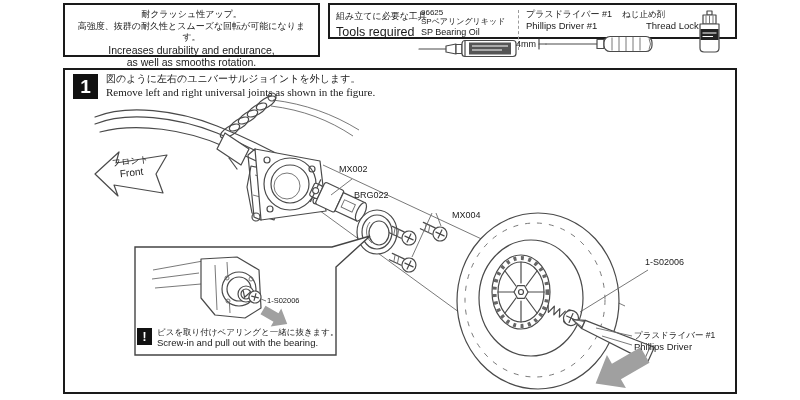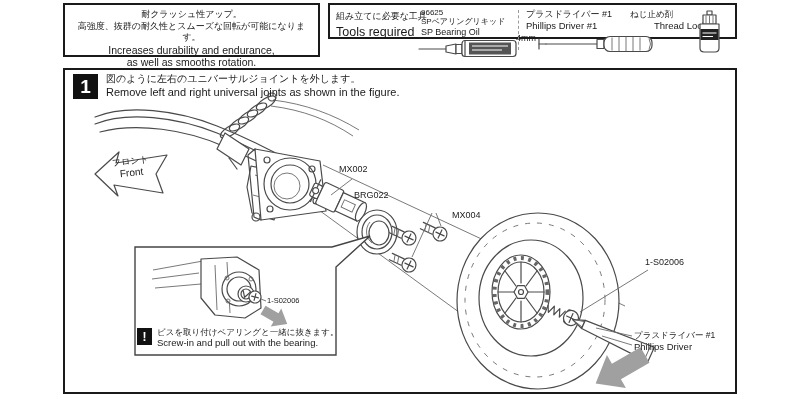--- a/index.html
+++ b/index.html
@@ -17,30 +17,30 @@
   .tools-box{left:328px;top:3px;width:409px;height:36px;}
   .tools-title{position:absolute;left:6px;top:5px;}
   .tools-title .jp{font-size:9px;}
   .tools-title .en{font-size:12.5px;margin-top:2px;}
   .tool-oil-text{position:absolute;left:91px;top:3px;font-size:8px;line-height:1.18;}
   .tool-oil-text .en{font-size:9px;}
   .tool-oil-svg{position:absolute;left:88px;top:33px;}
   .tools-sep{position:absolute;left:188px;top:5px;height:40px;border-left:1px dashed #9a9a9a;}
   .tool-driver-text{position:absolute;left:196px;top:4px;font-size:9px;line-height:1.25;}
   .tool-driver-text .en{font-size:9.5px;}
-  .tool-driver-row{position:absolute;left:186px;top:28px;display:flex;align-items:flex-start;}
+  .tool-driver-row{position:absolute;left:186px;top:28px;display:flex;align-items:center;}
   .tool-driver-row .mm{font-size:9px;margin-right:1px;}
-  .tool-tl-text{position:absolute;left:300px;top:4px;font-size:8.5px;line-height:1.3;}
+  .tool-tl-text{position:absolute;left:292px;top:4px;font-size:8.5px;line-height:1.3;}
   .tool-tl-text .en{font-size:9.5px;margin-left:24px;}
   .tool-tl-svg{position:absolute;left:366px;top:5px;}
   
   .step-box{left:63px;top:68px;width:674px;height:326px;}
   .step-number{position:absolute;left:8px;top:4px;width:25px;height:25px;background:#111;
     color:#fff;font-size:19px;font-weight:bold;display:flex;align-items:center;justify-content:center;}
-  .step-instr{position:absolute;left:41px;top:3px;line-height:1.25;}
+  .step-instr{position:absolute;left:41px;top:3px;line-height:1.25;font-family:Liberation Serif, serif;}
   .step-instr .jp{font-size:10px;}
   .step-instr .en{font-size:11px;}
   .diagram{position:absolute;left:0;top:0;}
   .label{position:absolute;font-size:9px;color:#222;white-space:nowrap;}
   .front-label{position:absolute;left:38px;top:87px;width:56px;text-align:center;
     transform:rotate(-6deg);line-height:1.1;}
   .front-label .jp{font-size:9px;}
   .front-label .en{font-size:10px;}
   .driver-label{position:absolute;left:569px;top:260px;line-height:1.25;}
   .driver-label .jp{font-size:8.5px;}

